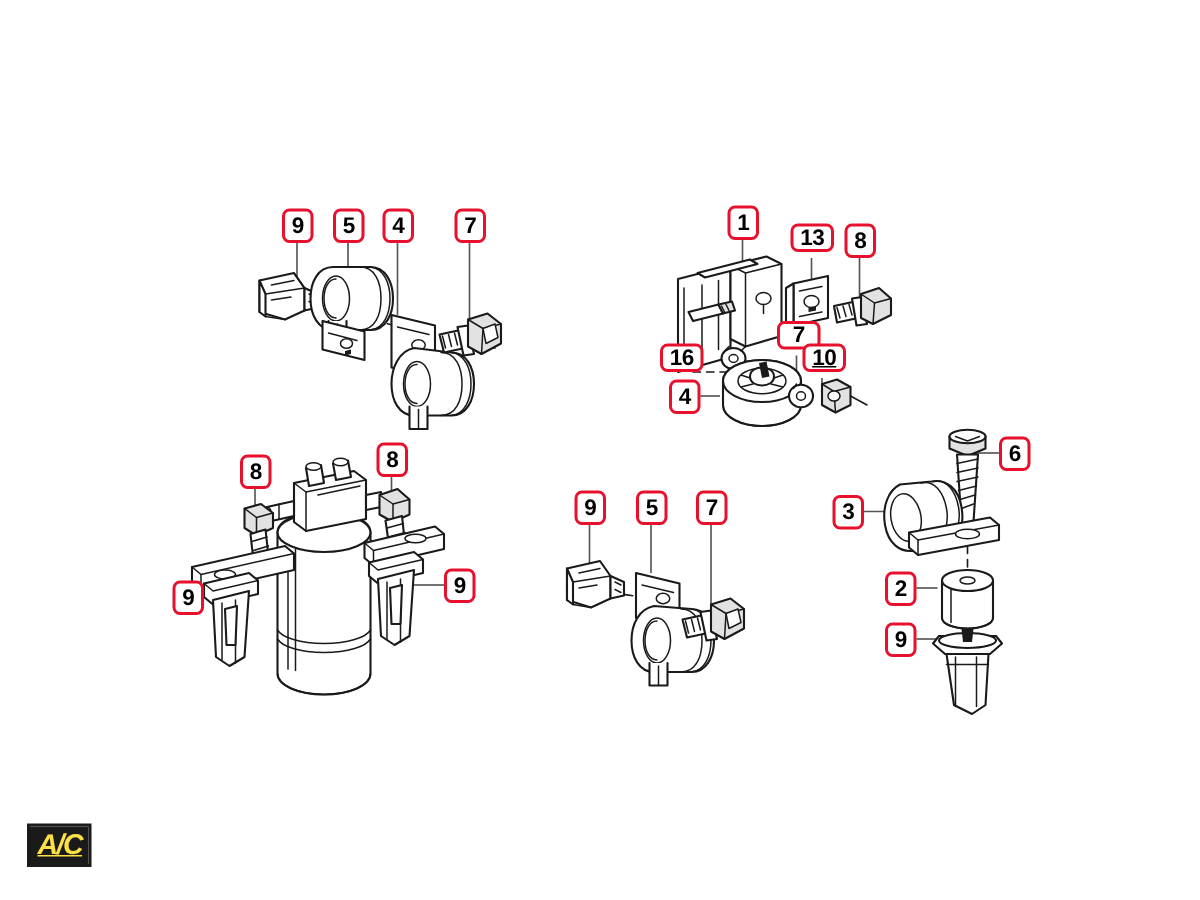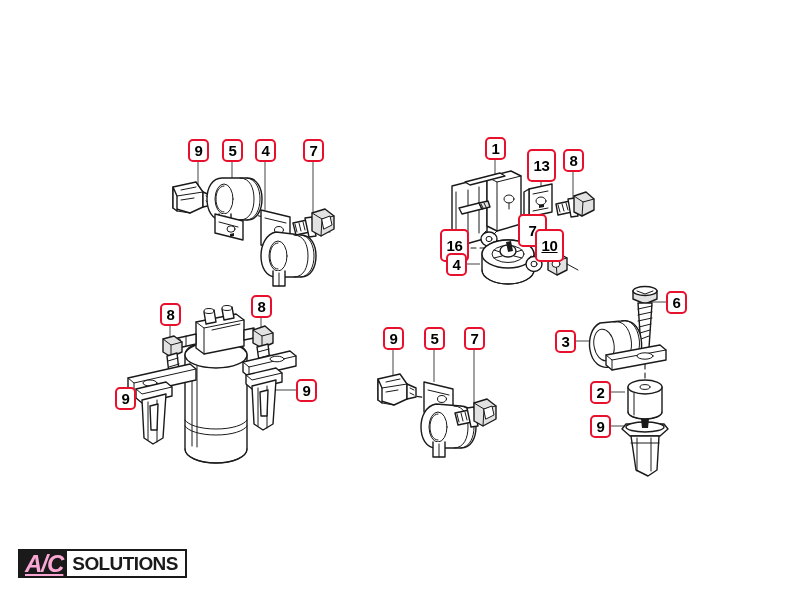--- a/index.html
+++ b/index.html
@@ -36,41 +36,41 @@
     font-weight: bold;
     font-size: 15px;
     line-height: 1;
     display: flex;
     align-items: center;
     justify-content: center;
     letter-spacing: -0.3px;
     z-index: 20;
   }
   .callout.w1 { width: 21px; height: 23px; }
-  .callout.w2 { width: 29px; height: 33px; }
+  .callout.w2 { width: 29px; height: 19px; }
 
   
   #logo {
     position: absolute;
     left: 18px;
     top: 549px;
     height: 29px;
     display: flex;
     align-items: stretch;
     border: 2px solid #1a1a1a;
     background: #ffffff;
     box-sizing: border-box;
     z-index: 20;
   }
   #logo-ac {
     background: #1a1a1a;
-    color: #f9a8d4;
+    color: #fde047;
     font-family: "Liberation Sans", sans-serif;
     font-weight: bold;
-    font-size: 24px;
+    font-size: 19px;
     font-style: italic;
     display: flex;
     align-items: center;
     justify-content: center;
     padding: 0 4px 0 5px;
     letter-spacing: -1px;
     text-decoration: underline;
   }
   #logo-solutions {
     background: #ffffff;
@@ -479,16 +479,15 @@
       <div class="callout w1" style="left: 424px; top: 327px;">5</div>
       <div class="callout w1" style="left: 464px; top: 327px;">7</div>
       <div class="callout w1" style="left: 666px; top: 291px;">6</div>
       <div class="callout w1" style="left: 555px; top: 330px;">3</div>
       <div class="callout w1" style="left: 590px; top: 381px;">2</div>
       <div class="callout w1" style="left: 590px; top: 415px;">9</div>
     </div>
 
   <div id="logo">
     <div id="logo-ac">A/C</div>
-    <div id="logo-solutions">SOLUTIONS</div>
   </div>
 
 </div>
 
 </body></html>

